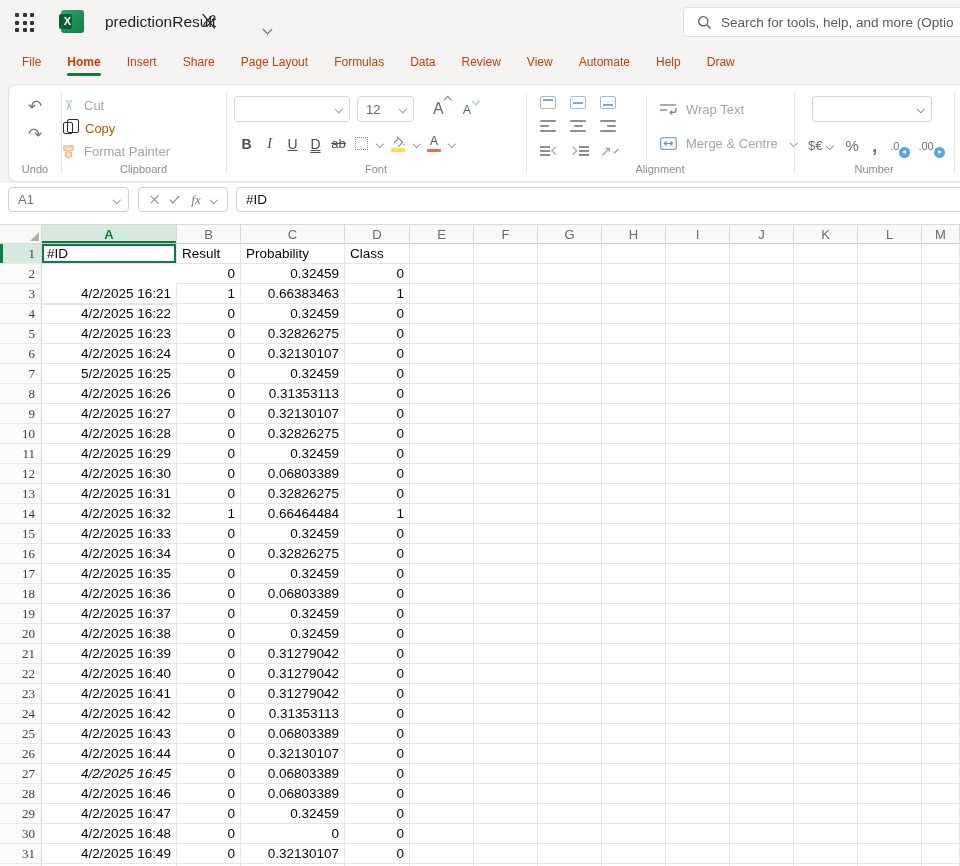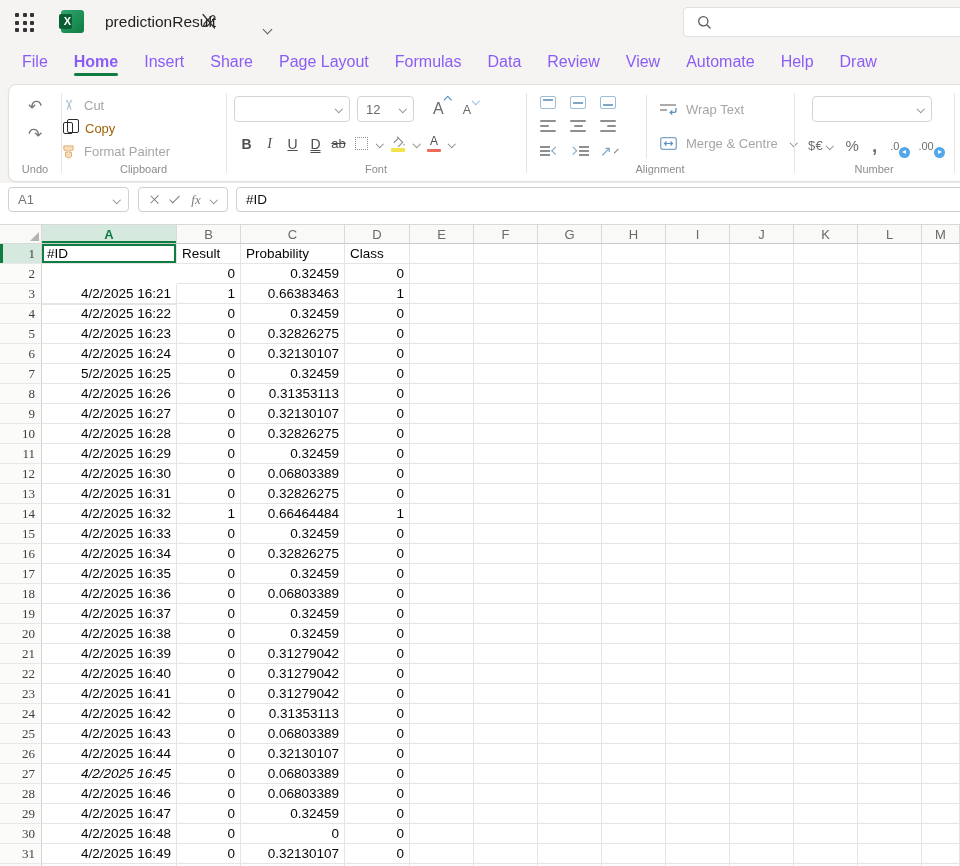--- a/index.html
+++ b/index.html
@@ -37,21 +37,21 @@
   .title-chev { position:absolute; left:264px; top:19px; }
   .chev { display:inline-block; width:7px; height:7px; border-right:1.4px solid #5f5d5b; border-bottom:1.4px solid #5f5d5b; transform:rotate(45deg); }
   .chev.sm { width:5.5px; height:5.5px; border-color:#8a8886; }
   .searchbox { position:absolute; left:683px; top:7px; width:293px; height:30px; background:#fff;
     border:1px solid #e1dfdd; border-radius:4px; display:flex; align-items:center; overflow:hidden; }
   .searchbox svg { margin:0 9px 0 13px; flex:none; }
   .search-text { font-size:13.5px; color:#5c5a58; white-space:nowrap; }
 
   
   .menubar { position:absolute; left:0; top:44px; width:960px; height:36px; display:flex; align-items:stretch; padding-left:9px; }
-  .menu-item { padding:0 13px; font-size:16px; display:flex; align-items:center; position:relative; cursor:pointer; color:#8b5cf6; }
+  .menu-item { padding:0 13px; font-size:12px; display:flex; align-items:center; position:relative; cursor:pointer; color:#c2410c; }
   .menu-item.active { font-weight:700; }
   .menu-item.active::after { content:""; position:absolute; left:13px; right:13px; bottom:4px; height:3px; border-radius:2px; background:var(--accent); }
 
   
   .ribbon { position:absolute; left:8px; top:84px; width:966px; height:98px; background:#fff;
     border:1px solid #e3e1df; border-radius:8px; box-shadow:0 1px 2px rgba(0,0,0,.05); display:flex; overflow:hidden; }
   .rg { position:relative; height:100%; flex:none; }
   .rg + .rg::before { content:""; position:absolute; left:0; top:8px; bottom:8px; width:1px; background:#e8e6e4; }
   .rg-label { position:absolute; bottom:6px; left:0; right:0; text-align:center; font-size:11px; color:#8f8d8b; }
 
@@ -192,20 +192,21 @@
         <line x1="4.5" y1="15.5" x2="15.5" y2="15.5" stroke="none"></line>
         <line x1="4" y1="2.5" x2="15.5" y2="16"></line>
       </svg>
     </span>
     <span class="title-chev"><span class="chev"></span></span>
     <div class="searchbox">
       <svg width="15" height="15" viewBox="0 0 15 15" fill="none" stroke="#5c5a58" stroke-width="1.3">
         <circle cx="6.3" cy="6.3" r="4.6"></circle>
           <line x1="9.8" y1="9.8" x2="13.5" y2="13.5"></line>
       </svg>
+      <span class="search-text">Search for tools, help, and more (Optio</span>
     </div>
   </div>
 
   <div class="menubar" id="menubar">
       <div class="menu-item">File</div>
       <div class="menu-item active">Home</div>
       <div class="menu-item">Insert</div>
       <div class="menu-item">Share</div>
       <div class="menu-item">Page Layout</div>
       <div class="menu-item">Formulas</div>

